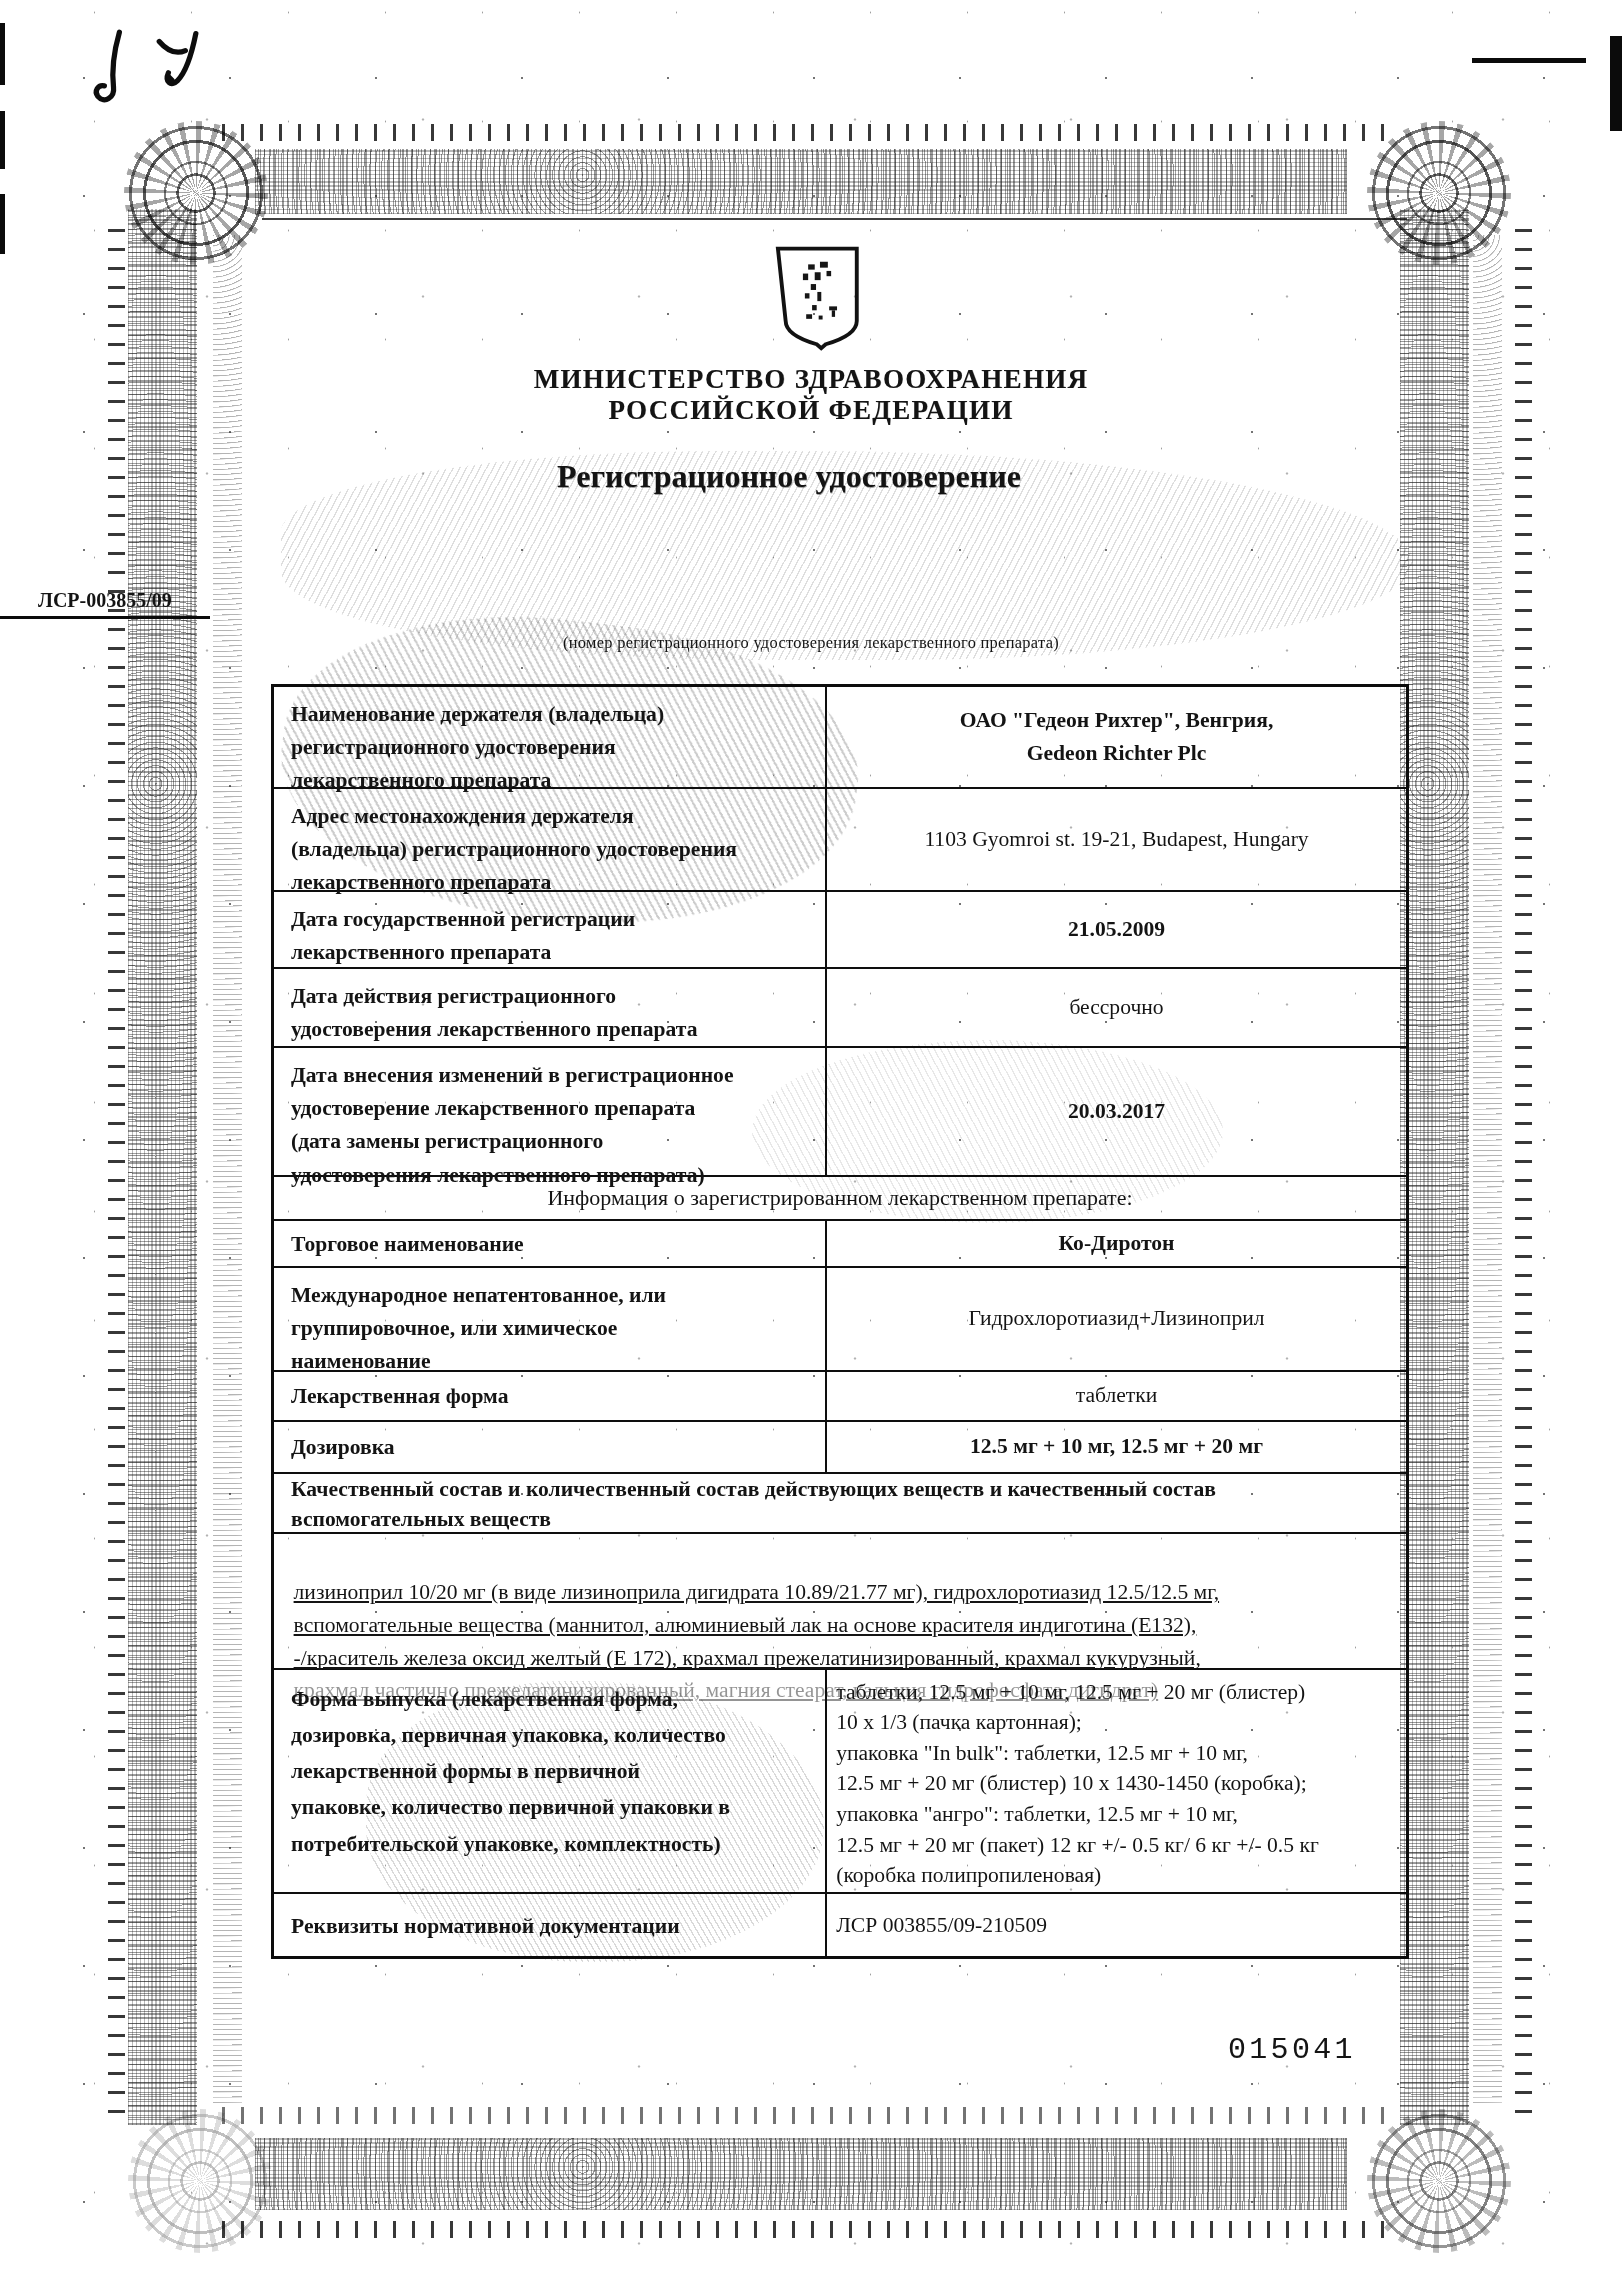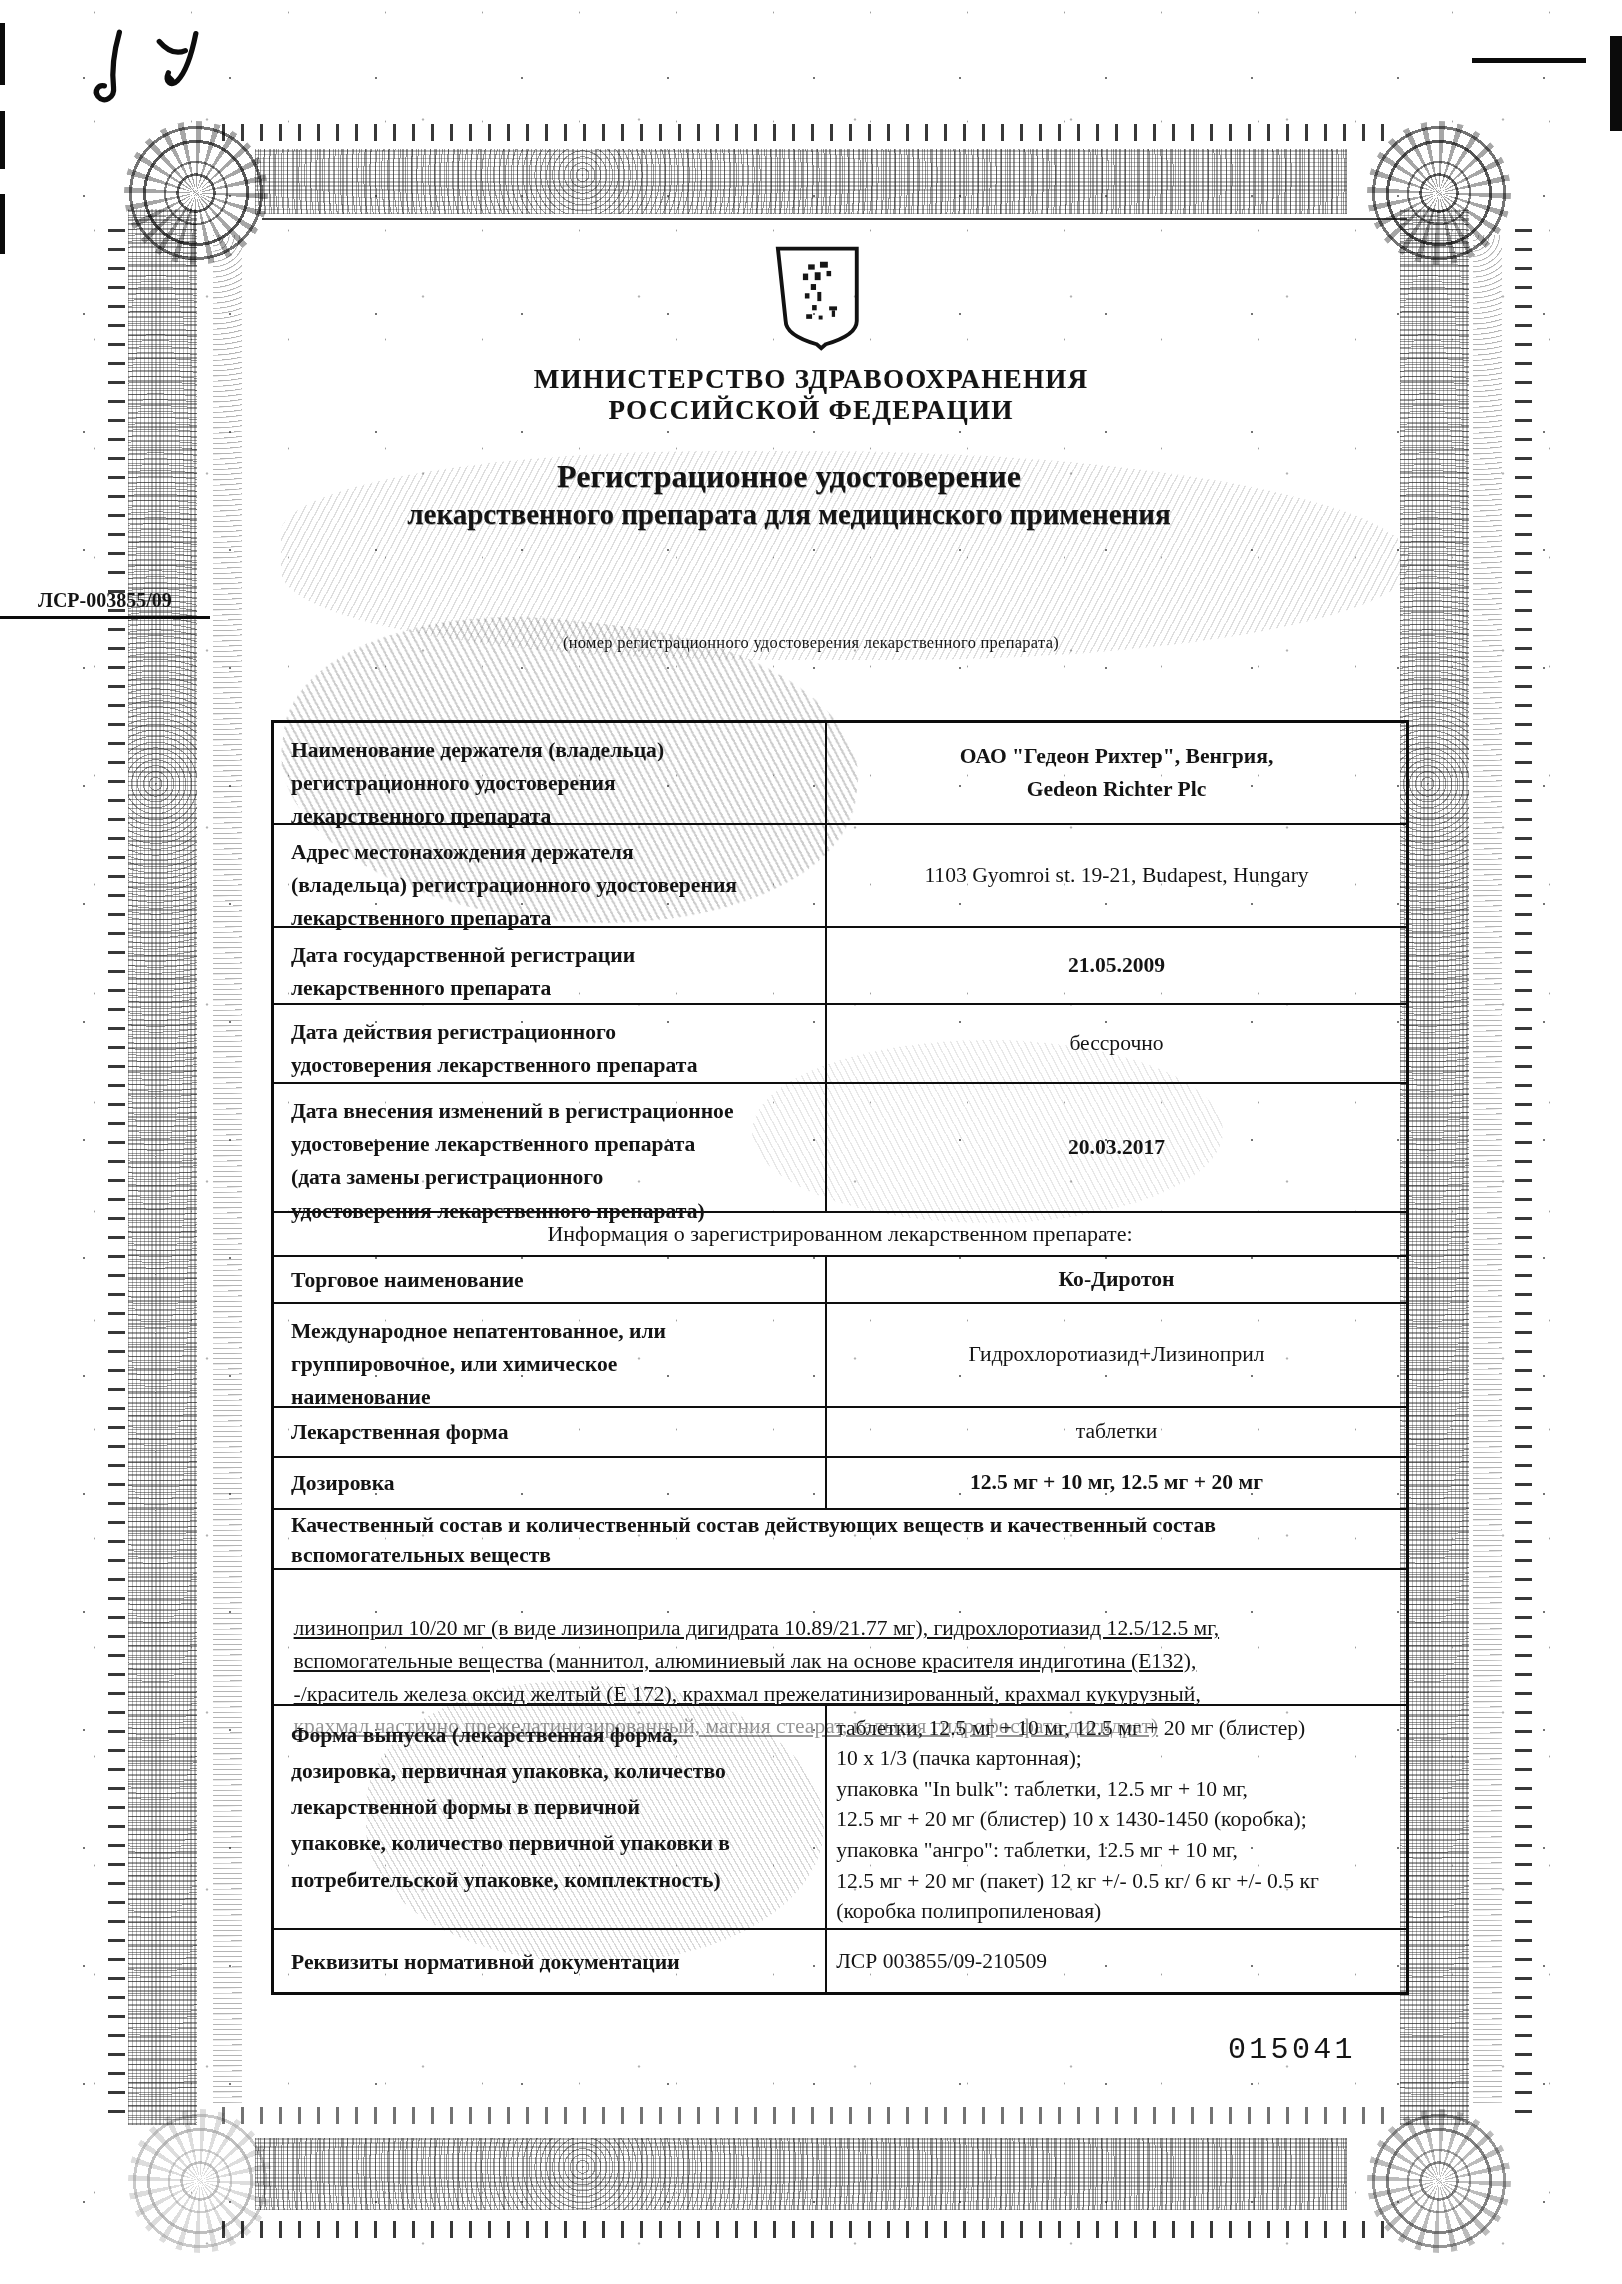--- a/index.html
+++ b/index.html
@@ -75,21 +75,21 @@
   .reg-num{
     position:absolute;left:0;width:1406px;text-align:left;z-index:6;font-weight:700;font-size:20px;
   }
   .reg-num span{display:inline-block;border-bottom:3.3px solid #0a0a0a;padding:0 38px 3.9px 38px;}
   .reg-caption{
     position:absolute;left:0;width:1622px;text-align:center;z-index:6;font-size:16.4px;letter-spacing:0.3px;
   }
   
   .doc-table{
     position:absolute;left:271px;top:684px;width:1138px;z-index:6;
-    border:3.3px solid #0c0c0c;box-sizing:border-box;margin-top:36px;
+    border:3.3px solid #0c0c0c;box-sizing:border-box;
   }
   .trow{display:flex;box-sizing:border-box;border-top:2.6px solid #0e0e0e;}
   .trow:first-child{border-top:none;}
   .cell{box-sizing:border-box;font-size:21.6px;line-height:1.55;white-space:pre-line;}
   .cell.label{
     flex:0 0 551px;font-weight:700;padding:10.5px 13px 6.5px 17px;text-align:left;
   }
   .cell.value{
     flex:1 1 auto;border-left:2px solid #0e0e0e;display:flex;align-items:center;
     justify-content:center;text-align:center;padding:5.2px 9.2px;
@@ -176,21 +176,20 @@
       <rect x="88" y="98" width="5" height="10"></rect>
         <rect x="49" y="104" width="9" height="7"></rect>
       <rect x="68" y="106" width="6" height="6"></rect>
     </g>
   </svg>
 
   <div class="ministry" style="top:364px;">МИНИСТЕРСТВО ЗДРАВООХРАНЕНИЯ</div>
   <div class="ministry" style="top:395px;">РОССИЙСКОЙ ФЕДЕРАЦИИ</div>
 
   <div class="doc-title" style="top:458px;font-size:32px;">Регистрационное удостоверение</div>
-  <div class="doc-title" style="top:498px;font-size:29px;">лекарственного препарата для медицинского применения</div>
 
   <div class="reg-num" style="top:589px;">
     <span>ЛСР-003855/09</span>
   </div>
   <div class="reg-caption" style="top:633px;">(номер регистрационного удостоверения лекарственного препарата)</div>
 
   <div class="doc-table">
 
     <div class="trow" style="height:100px;">
       <div class="cell label"><span>Наименование держателя (владельца)

